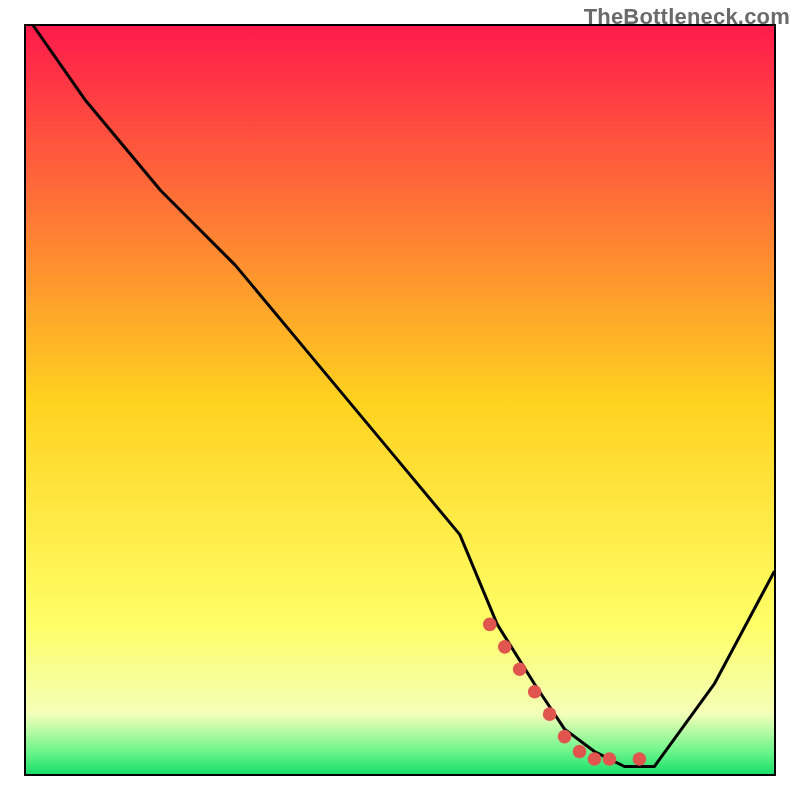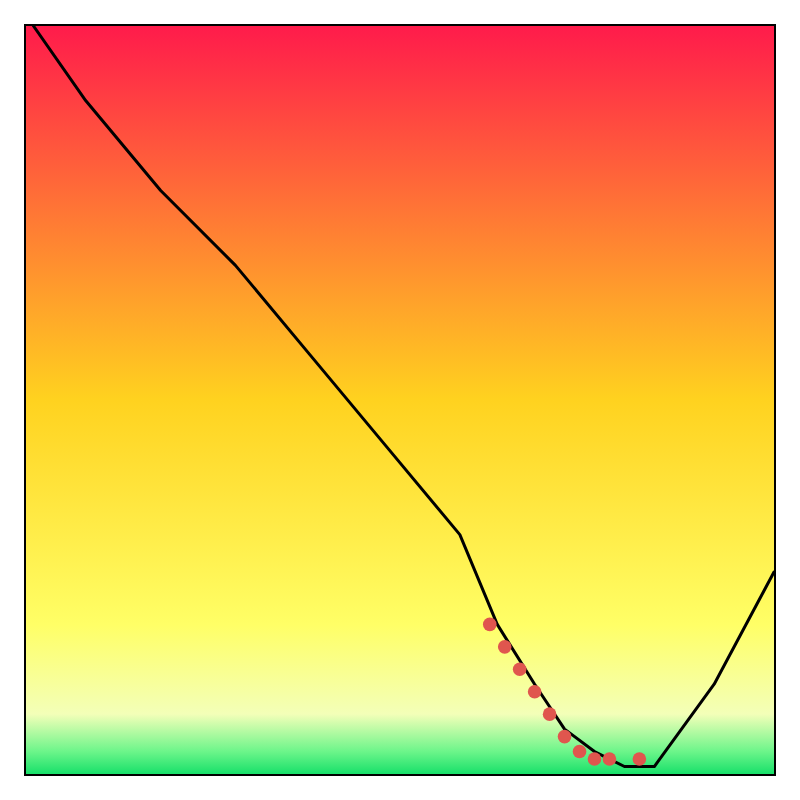--- a/index.html
+++ b/index.html
@@ -49,20 +49,21 @@
     left: 0; top: 0;
     width: 100%;
     height: 100%;
     display: block;
   }
 </style>
 </head>
 <body>
 
 <div class="container">
+  <div class="watermark">TheBottleneck.com</div>
 
   <div class="plot-area">
 
     <svg class="bg" viewBox="0 0 1000 1000" preserveAspectRatio="none">
       <defs>
         <linearGradient id="grad" x1="0" y1="0" x2="0" y2="1">
             <stop offset="0%" stop-color="#ff1b4b"></stop>
             <stop offset="50%" stop-color="#ffd21f"></stop>
             <stop offset="80%" stop-color="#ffff66"></stop>
             <stop offset="92%" stop-color="#f3ffb8"></stop>

